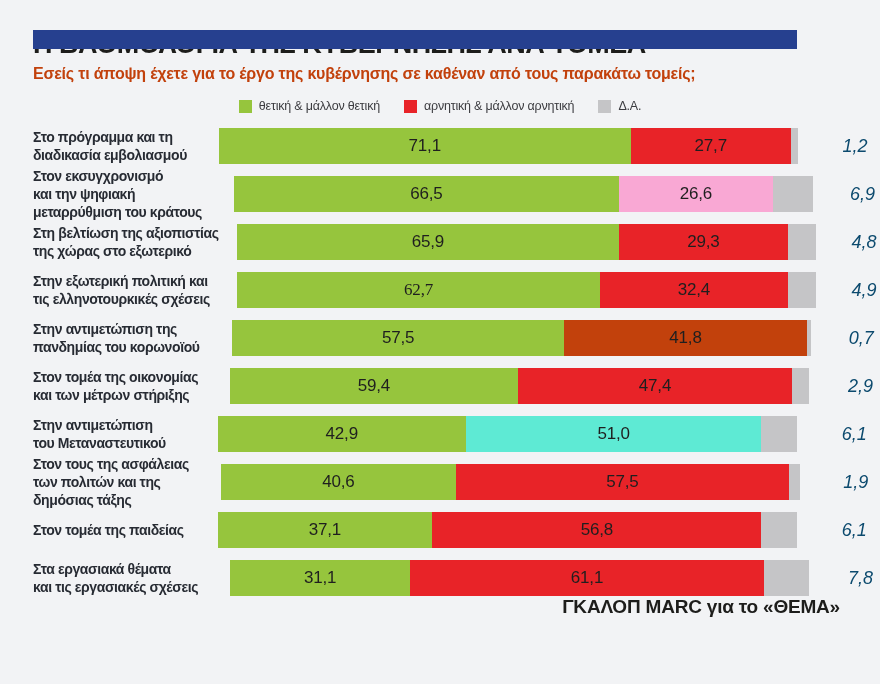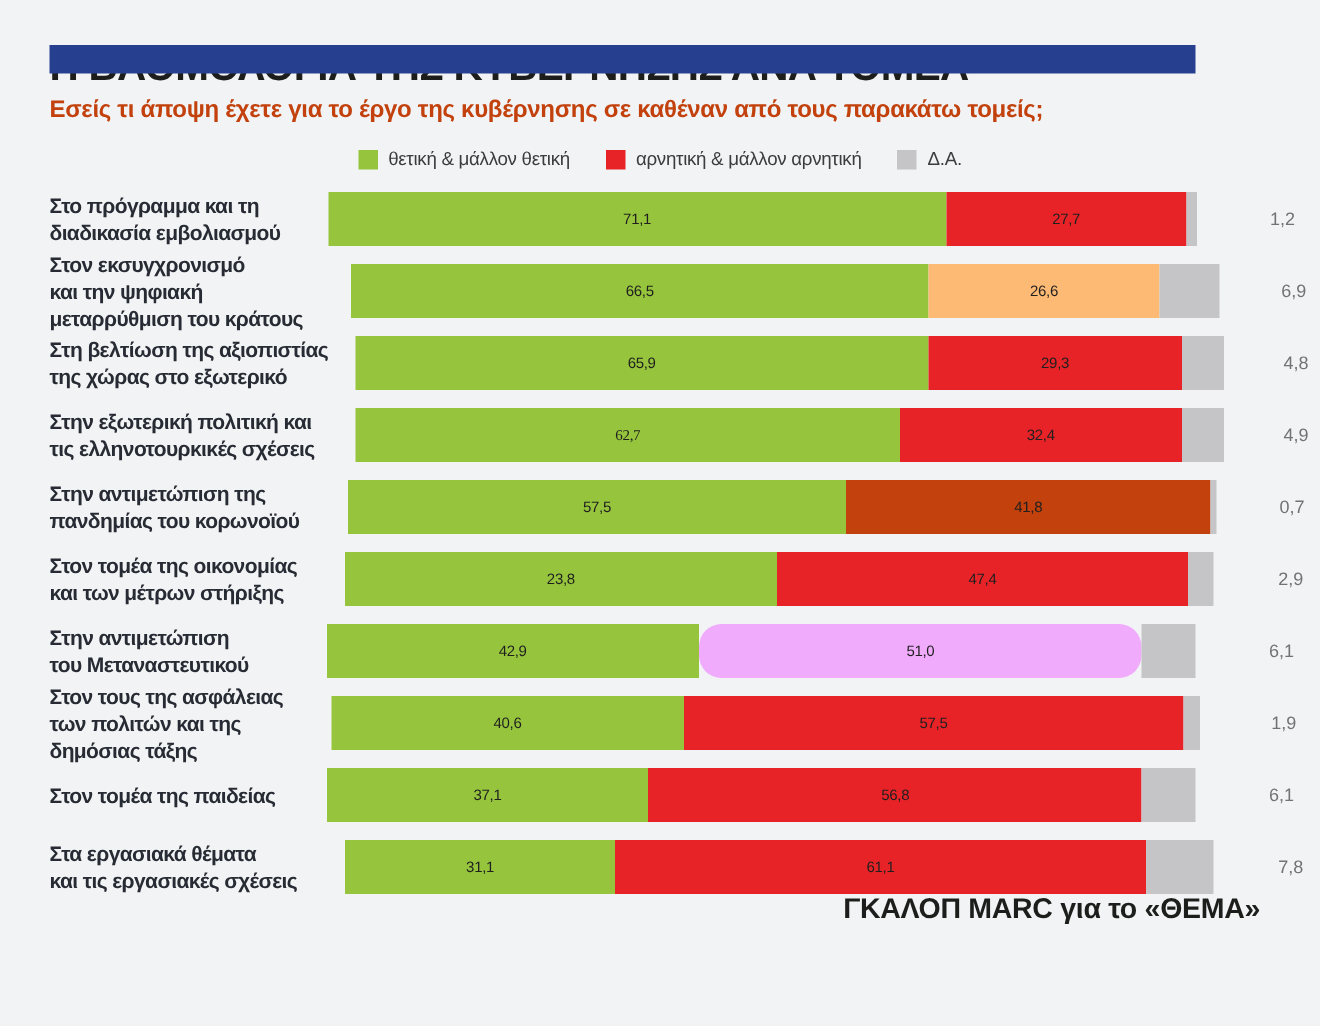--- a/index.html
+++ b/index.html
@@ -55,26 +55,26 @@
   .bar-track {
     width: 579px; height: 36px;
     display: flex; flex: 0 0 579px;
   }
   .seg {
     height: 100%;
     display: flex; align-items: center; justify-content: center;
     overflow: visible;
   }
   .seg-label {
-    font-size: 10px; color: #1f1f1f; letter-spacing: -0.2px;
+    font-size: 17px; color: #1f1f1f; letter-spacing: -0.2px;
     white-space: nowrap;
   }
   .da-label {
     width: 58px; text-align: center;
-    font-size: 12px; color: #737373;
+    font-size: 18px; color: #0c4a6e; font-style: italic;
   }
 
   .footer {
     padding-right: 40px;
     text-align: right;
     font-size: 19px; font-weight: bold; letter-spacing: -0.2px;
     color: #1d1d1b;
   }
 </style>
 </head>
@@ -118,21 +118,21 @@
         <div class="da-label">1,2</div>
       </div>
       <div class="row">
         <div class="row-label">Στον εκσυγχρονισμό
 και την ψηφιακή
 μεταρρύθμιση του κράτους</div>
         <div class="bar-track">
           <div class="seg" style="width: 66.5%; background: rgb(150, 197, 61);">
             <span class="seg-label">66,5</span>
           </div>
-          <div class="seg" style="width: 26.6%; background: #fdba74;">
+          <div class="seg" style="width: 26.6%; background: #f9a8d4;">
             <span class="seg-label">26,6</span>
           </div>
           <div class="seg" style="width: 6.9%; background: rgb(197, 197, 199);"></div>
         </div>
         <div class="da-label">6,9</div>
       </div>
       <div class="row">
         <div class="row-label">Στη βελτίωση της αξιοπιστίας
 της χώρας στο εξωτερικό</div>
         <div class="bar-track">
@@ -172,37 +172,37 @@
           </div>
           <div class="seg" style="width: 0.7%; background: rgb(197, 197, 199);"></div>
         </div>
         <div class="da-label">0,7</div>
       </div>
       <div class="row">
         <div class="row-label">Στον τομέα της οικονομίας
 και των μέτρων στήριξης</div>
         <div class="bar-track">
           <div class="seg" style="width: 49.7%; background: rgb(150, 197, 61);">
-            <span class="seg-label">23,8</span>
+            <span class="seg-label">59,4</span>
           </div>
           <div class="seg" style="width: 47.4%; background: rgb(232, 35, 40);">
             <span class="seg-label">47,4</span>
           </div>
           <div class="seg" style="width: 2.9%; background: rgb(197, 197, 199);"></div>
         </div>
         <div class="da-label">2,9</div>
       </div>
       <div class="row">
         <div class="row-label">Στην αντιμετώπιση
 του Μεταναστευτικού</div>
         <div class="bar-track">
           <div class="seg" style="width: 42.9%; background: rgb(150, 197, 61); align-items: center;">
             <span class="seg-label">42,9</span>
           </div>
-          <div class="seg" style="width: 51%; background: #f0abfc; border-radius: 15px;">
+          <div class="seg" style="width: 51%; background: #5eead4;">
             <span class="seg-label">51,0</span>
           </div>
           <div class="seg" style="width: 6.1%; background: rgb(197, 197, 199);"></div>
         </div>
         <div class="da-label">6,1</div>
       </div>
       <div class="row">
         <div class="row-label">Στον τους της ασφάλειας
 των πολιτών και της
 δημόσιας τάξης</div>

